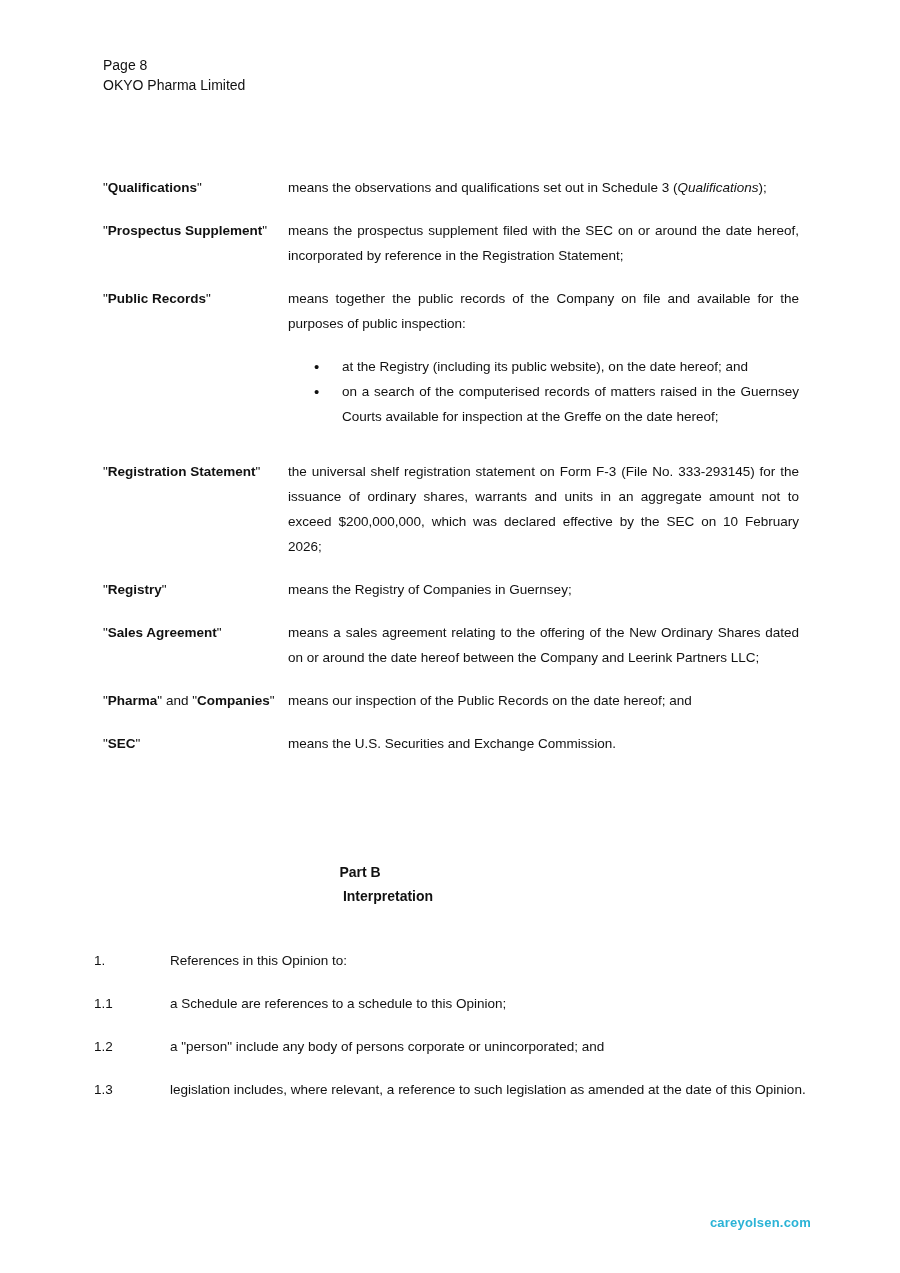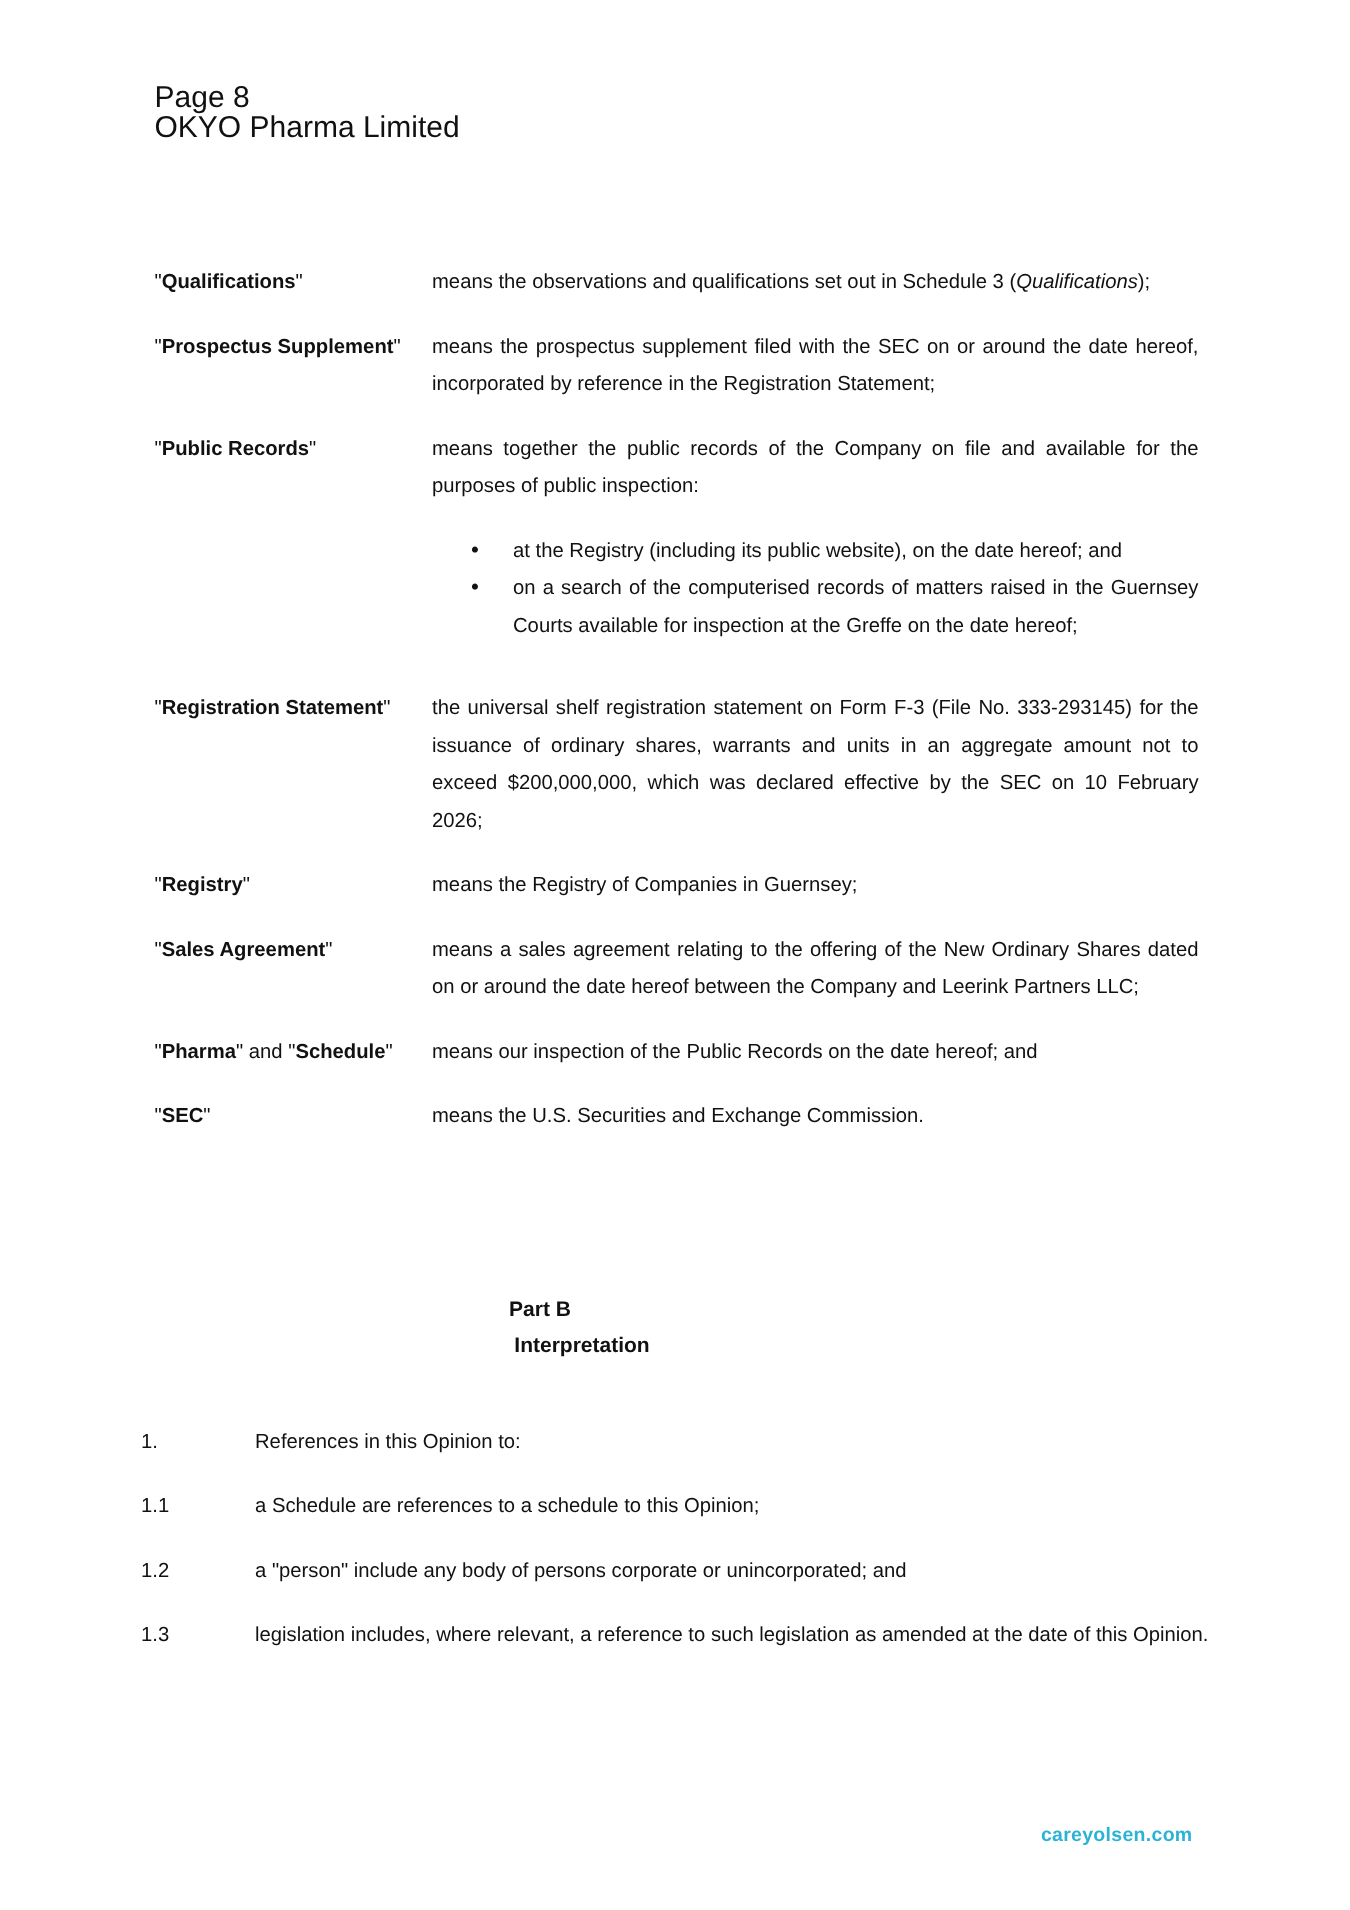--- a/index.html
+++ b/index.html
@@ -1,33 +1,33 @@
 <!DOCTYPE html>
 <html><head>
 <meta charset="utf-8">
 <style>
   html, body { margin:0; padding:0; background:#ffffff; }
   body { width:900px; height:1273px; position:relative; overflow:hidden;
          font-family:"Liberation Sans", sans-serif; color:#111; font-size:13.5px; }
-  .header { position:absolute; left:103px; top:55px; line-height:20px; font-size:20px; }
+  .header { position:absolute; left:103px; top:55px; line-height:20px; font-size:14px; }
   .defs { position:absolute; left:103px; top:175px; width:696px; }
   .def { display:flex; margin-bottom:18px; line-height:25px; }
   .term { width:185px; flex:none; }
   .term b { font-weight:bold; }
   .meaning { flex:1; text-align:justify; }
   .meaning i { font-style:italic; }
   .bullets { margin:18px 0 12px 0; padding:0; list-style:none; }
   .bullets li { position:relative; padding-left:54px; text-align:justify; line-height:25px; }
   .bullets li::before { content:"\2022"; position:absolute; left:26px; top:0; font-size:15px; }
   .heading { position:absolute; left:0; width:720px; text-align:center; font-weight:bold; font-size:14px; }
   .items { position:absolute; left:94px; top:948px; width:713px; }
   .item { display:flex; line-height:25px; margin-bottom:18px; }
   .num { width:54px; flex:none; }
   .txt { flex:1; text-align:justify;margin-left:22px; }
-  .footer { position:absolute; right:105px; top:1215px; color:#2bb3d6; font-weight:bold; font-size:13px; letter-spacing:0.2px; }
+  .footer { position:absolute; right:89px; top:1215px; color:#2bb3d6; font-weight:bold; font-size:13px; letter-spacing:0.2px; }
 </style>
 </head>
 <body>
 
 <div class="header">
   <div>Page 8</div>
   <div>OKYO Pharma Limited</div>
 </div>
 
 <div class="defs">
@@ -55,21 +55,21 @@
   </div>
   <div class="def">
     <div class="term">"<b>Registry</b>"</div>
     <div class="meaning">means the Registry of Companies in Guernsey;</div>
   </div>
   <div class="def">
     <div class="term">"<b>Sales Agreement</b>"</div>
     <div class="meaning">means a sales agreement relating to the offering of the New Ordinary Shares dated on or around the date hereof between the Company and Leerink Partners LLC;</div>
   </div>
   <div class="def">
-    <div class="term">"<b>Pharma</b>"<span> and </span>"<b>Schedule</b>"</div>
+    <div class="term">"<b>Pharma</b>"<span> and </span>"<b>Companies</b>"</div>
     <div class="meaning">means our inspection of the Public Records on the date hereof; and</div>
   </div>
   <div class="def">
     <div class="term">"<b>SEC</b>"</div>
     <div class="meaning">means the U.S. Securities and Exchange Commission.</div>
   </div>
 </div>
 
 <div class="heading" style="top:864px;">Part B</div>
 <div class="heading" style="top:888px;padding-left:28px;">Interpretation</div>

